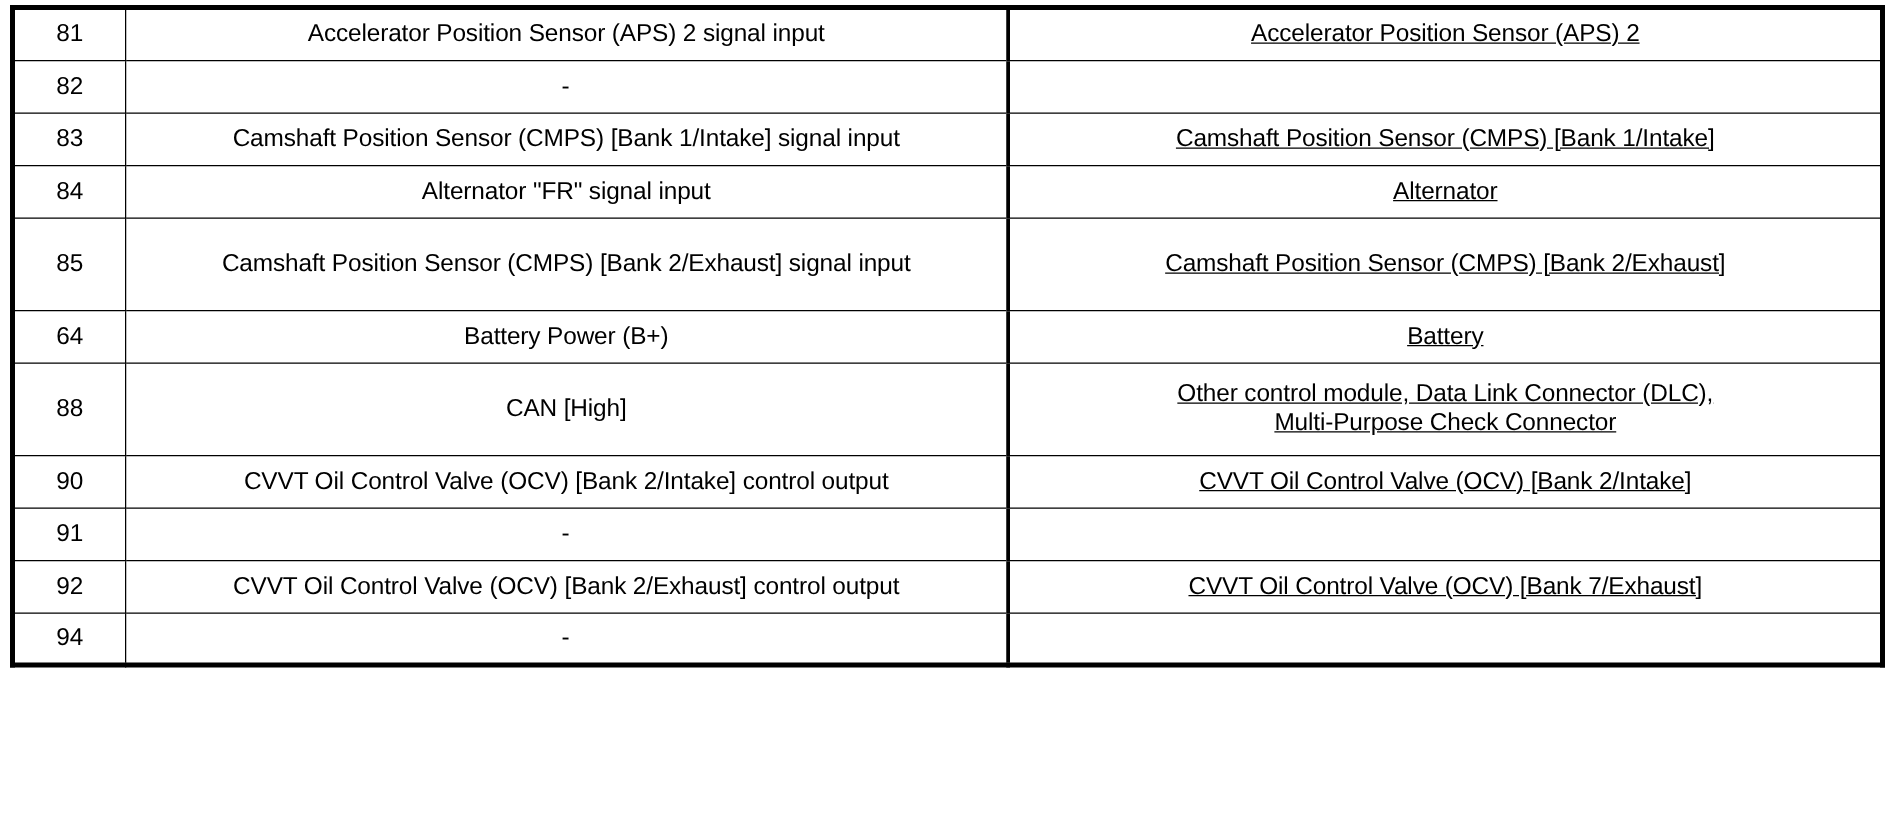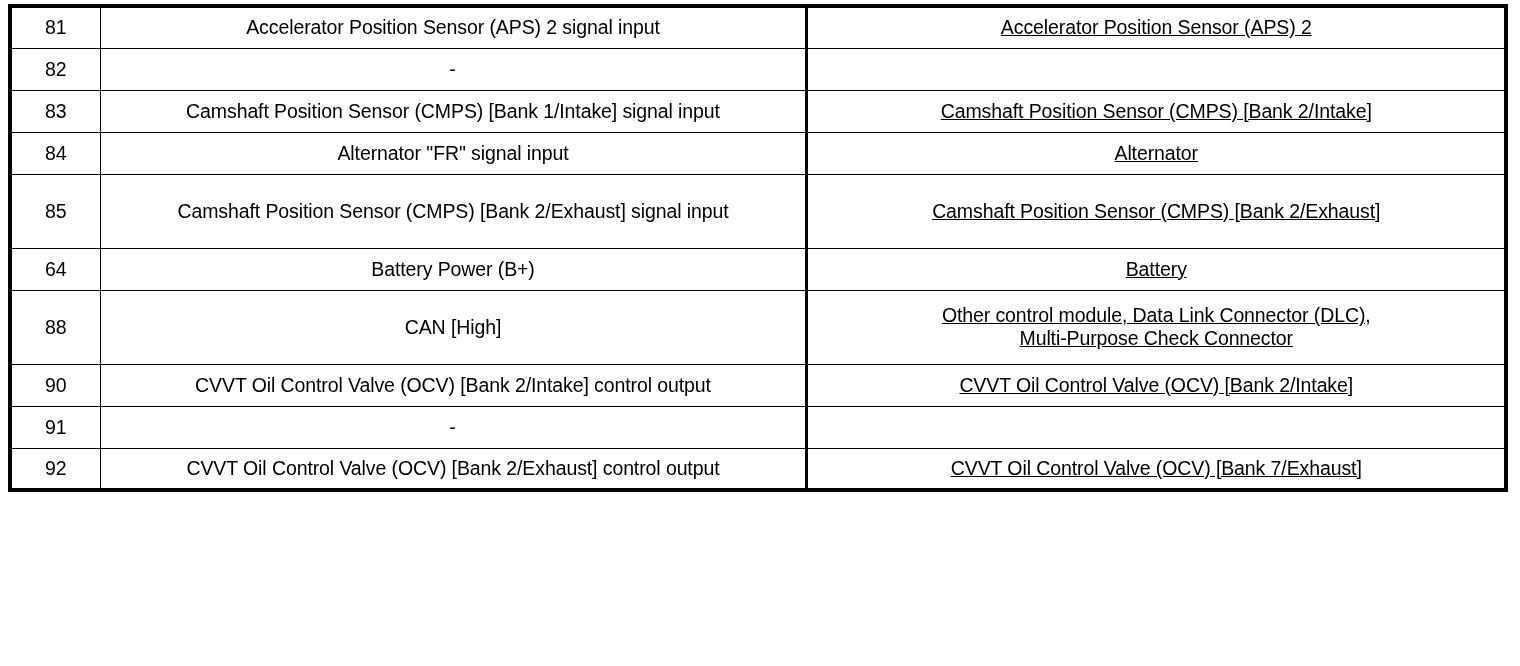--- a/index.html
+++ b/index.html
@@ -110,21 +110,21 @@
           <td class="conn">
             <span class="cell-text"></span>
           </td>
         </tr>
         <tr class="row r-single">
           <td class="pin"><span>83</span></td>
           <td class="desc">
             <span class="cell-text">Camshaft Position Sensor (CMPS) [Bank 1/Intake] signal input</span>
           </td>
           <td class="conn">
-            <span class="cell-text">Camshaft Position Sensor (CMPS) [Bank 2/Intake]</span>
+            <span class="cell-text">Camshaft Position Sensor (CMPS) [Bank 1/Intake]</span>
           </td>
         </tr>
         <tr class="row r-single">
           <td class="pin"><span>84</span></td>
           <td class="desc">
             <span class="cell-text">Alternator "FR" signal input</span>
           </td>
           <td class="conn">
             <span class="cell-text">Alternator</span>
           </td>
@@ -177,15 +177,24 @@
         </tr>
         <tr class="row r-single">
           <td class="pin"><span>92</span></td>
           <td class="desc">
             <span class="cell-text">CVVT Oil Control Valve (OCV) [Bank 2/Exhaust] control output</span>
           </td>
           <td class="conn">
             <span class="cell-text">CVVT Oil Control Valve (OCV) [Bank 7/Exhaust]</span>
           </td>
         </tr>
+        <tr class="row r-single">
+          <td class="pin"><span>94</span></td>
+          <td class="desc dash">
+            <span class="cell-text">-</span>
+          </td>
+          <td class="conn">
+            <span class="cell-text"></span>
+          </td>
+        </tr>
       </tbody>
   </table>
 </div>
 
 </body></html>

